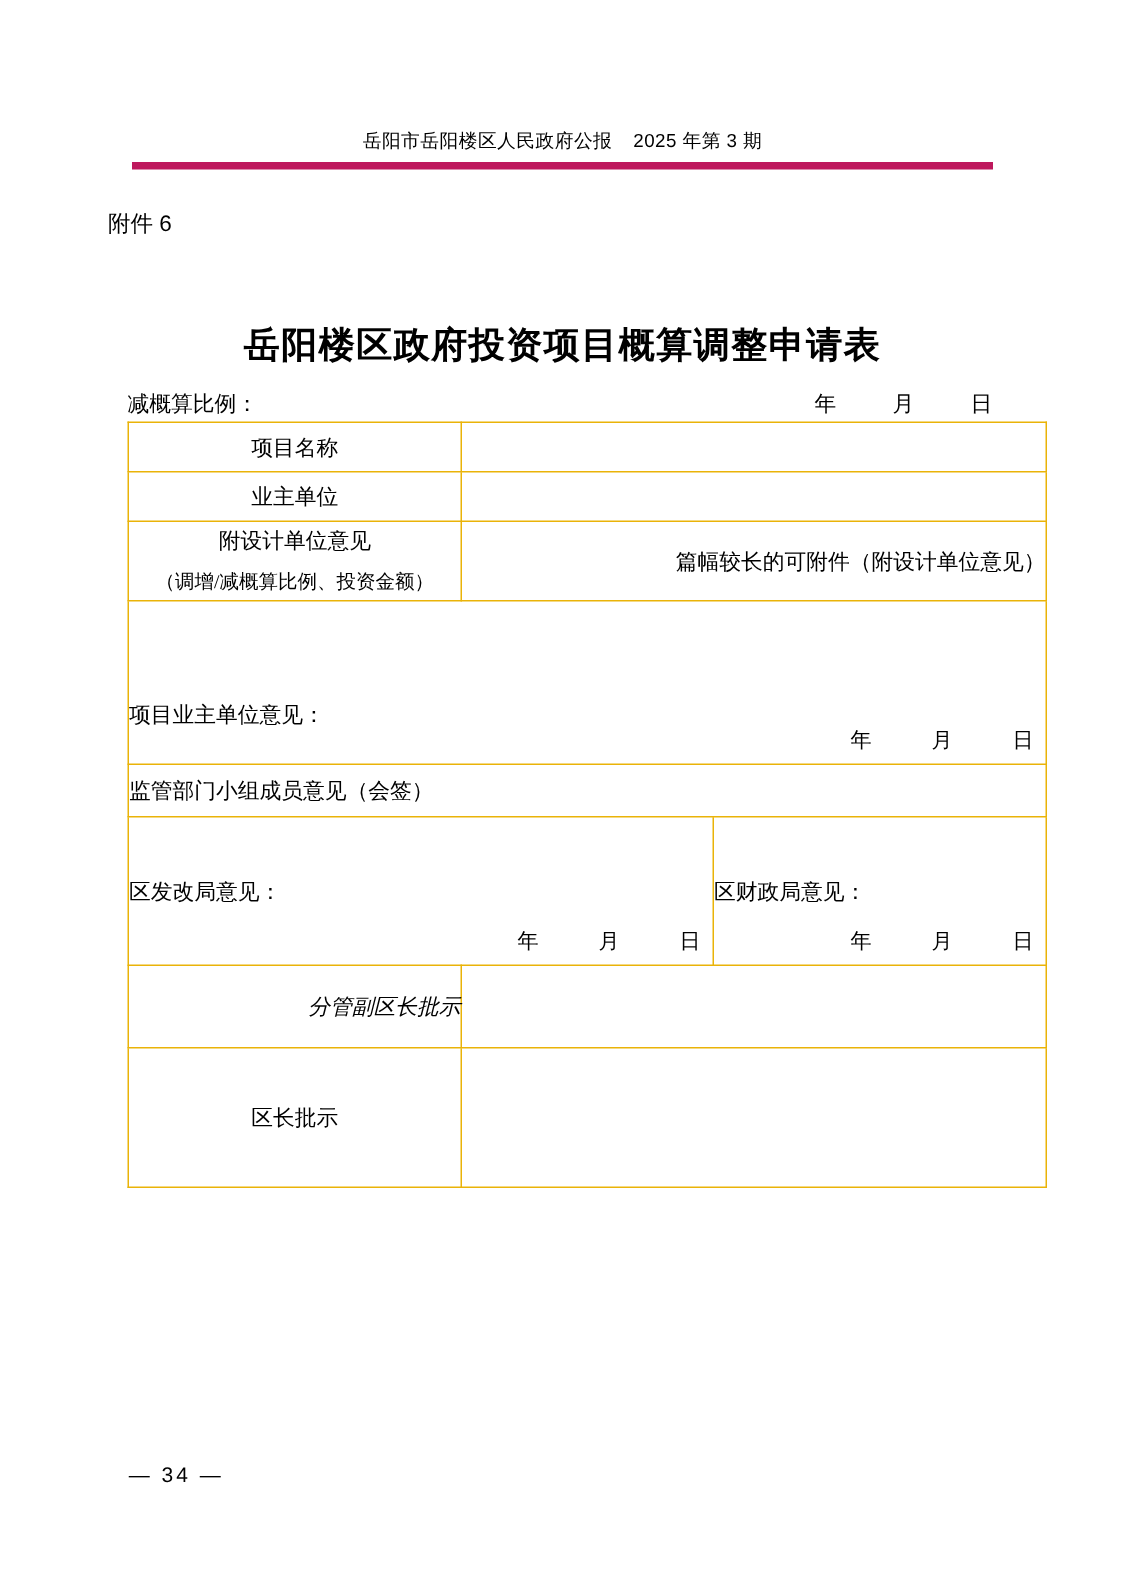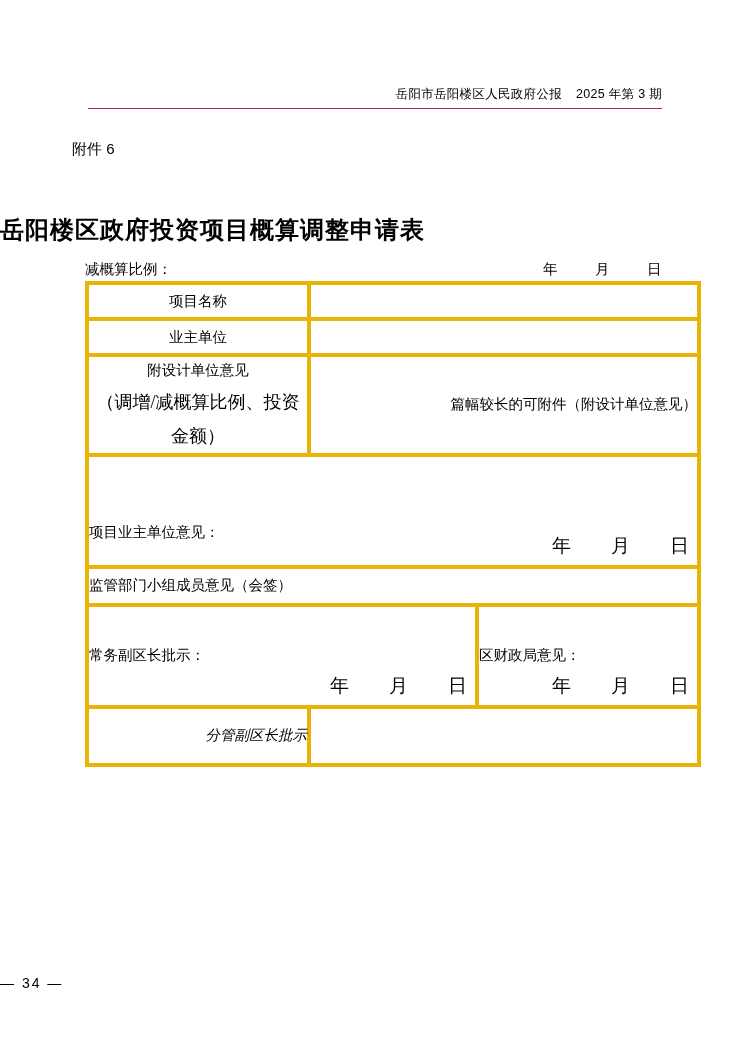--- a/index.html
+++ b/index.html
@@ -21,46 +21,46 @@
     height: 1061px;
     box-sizing: border-box;
   }
 
   
   .header {
     position: absolute;
     left: 88px;
     top: 86px;
     width: 574px;
-    text-align: right;
+    text-align: center;
     font-family: "Liberation Sans", "DejaVu Sans", sans-serif;
     font-size: 12.5px;
     letter-spacing: 0.3px;
     padding-bottom: 5px;
-    border-bottom: 1px solid #be185d;
+    border-bottom: 5px solid #be185d;
     white-space: nowrap;
   }
   .header .sep { display: inline-block; width: 14px; }
 
   
   .attach-label {
     position: absolute;
     left: 72px;
     top: 140px;
     font-family: "Liberation Sans", "DejaVu Sans", sans-serif;
     font-size: 15px;
   }
 
   
   .doc-title {
     position: absolute;
     left: 0;
     top: 214px;
     width: 750px;
-    text-align: left;
+    text-align: center;
     font-size: 24px;
     font-weight: bold;
     letter-spacing: 1px;
   }
 
   
   .unit-line {
     position: absolute;
     left: 85px;
     top: 260px;
@@ -76,55 +76,55 @@
   
   table.form {
     position: absolute;
     left: 85px;
     top: 281px;
     width: 612px;
     border-collapse: collapse;
     table-layout: fixed;
   }
   table.form td {
-    border: 4px solid #eab308;
+    border: 1px solid #eab308;
     font-size: 14.5px;
     vertical-align: middle;
     padding: 0;
   }
   .lbl {
     text-align: center;
     width: 222px;
   }
   .row-name td { height: 32px; }
   .row-owner td { height: 32px; }
 
   .reason-cell {
     text-align: center;
     line-height: 1.9;
     padding: 8px 6px;
   }
-  .reason-cell .l2 { font-size: 18px; }
+  .reason-cell .l2 { font-size: 13px; }
   .note-cell {
     text-align: right;
     font-size: 14px;
   }
 
   .opinion-cell {
     vertical-align: top;
     padding: 8px 0 0 8px;
     position: relative;
     height: 108px;
   }
   .opinion-cell .txt { font-size: 14.5px; margin-top: 43px; }
   .datebar {
     position: absolute;
     right: 8px;
     bottom: 6px;
-    font-size: 19px;
+    font-size: 14px;
     white-space: nowrap;
   }
   .datebar span { display: inline-block; }
   .datebar .g { width: 40px; }
 
   .supervise-cell {
     height: 34px;
     padding-left: 8px;
     font-size: 14.5px;
     vertical-align: middle;
@@ -146,20 +146,21 @@
     text-align: center;
     height: 92px;
   }
 
   
   .page-num {
     position: absolute;
     left: 0;
     top: 975px;
     width: 235px;
+    text-align: center;
     font-family: "Liberation Sans", "DejaVu Sans", sans-serif;
     font-size: 14px;
     letter-spacing: 2px;
   }
 </style>
 </head>
 <body>
 
 <div class="page">
 
@@ -212,37 +213,41 @@
         </div>
       </td>
     </tr>
 
     <tr>
       <td colspan="3" class="supervise-cell">监管部门小组成员意见（会签）</td>
     </tr>
 
     <tr>
       <td colspan="2" class="half-cell">
-        <div class="txt">常务副区长批示：</div>
+        <div class="txt">区发改局意见：</div>
         <div class="datebar">
           <span>年</span><span class="g"></span><span>月</span><span class="g"></span><span>日</span>
         </div>
       </td>
       <td class="half-cell">
         <div class="txt">区财政局意见：</div>
         <div class="datebar">
           <span>年</span><span class="g"></span><span>月</span><span class="g"></span><span>日</span>
         </div>
       </td>
     </tr>
 
     <tr>
       <td class="lbl instr-lbl">分管副区长批示</td>
       <td colspan="2"></td>
     </tr>
 
 
+    <tr>
+      <td class="lbl instr-lbl-tall">区长批示</td>
+      <td colspan="2"></td>
+    </tr>
   </tbody>
     </table>
 
   <div class="page-num">— 34 —</div>
 
 </div>
 
 </body></html>

